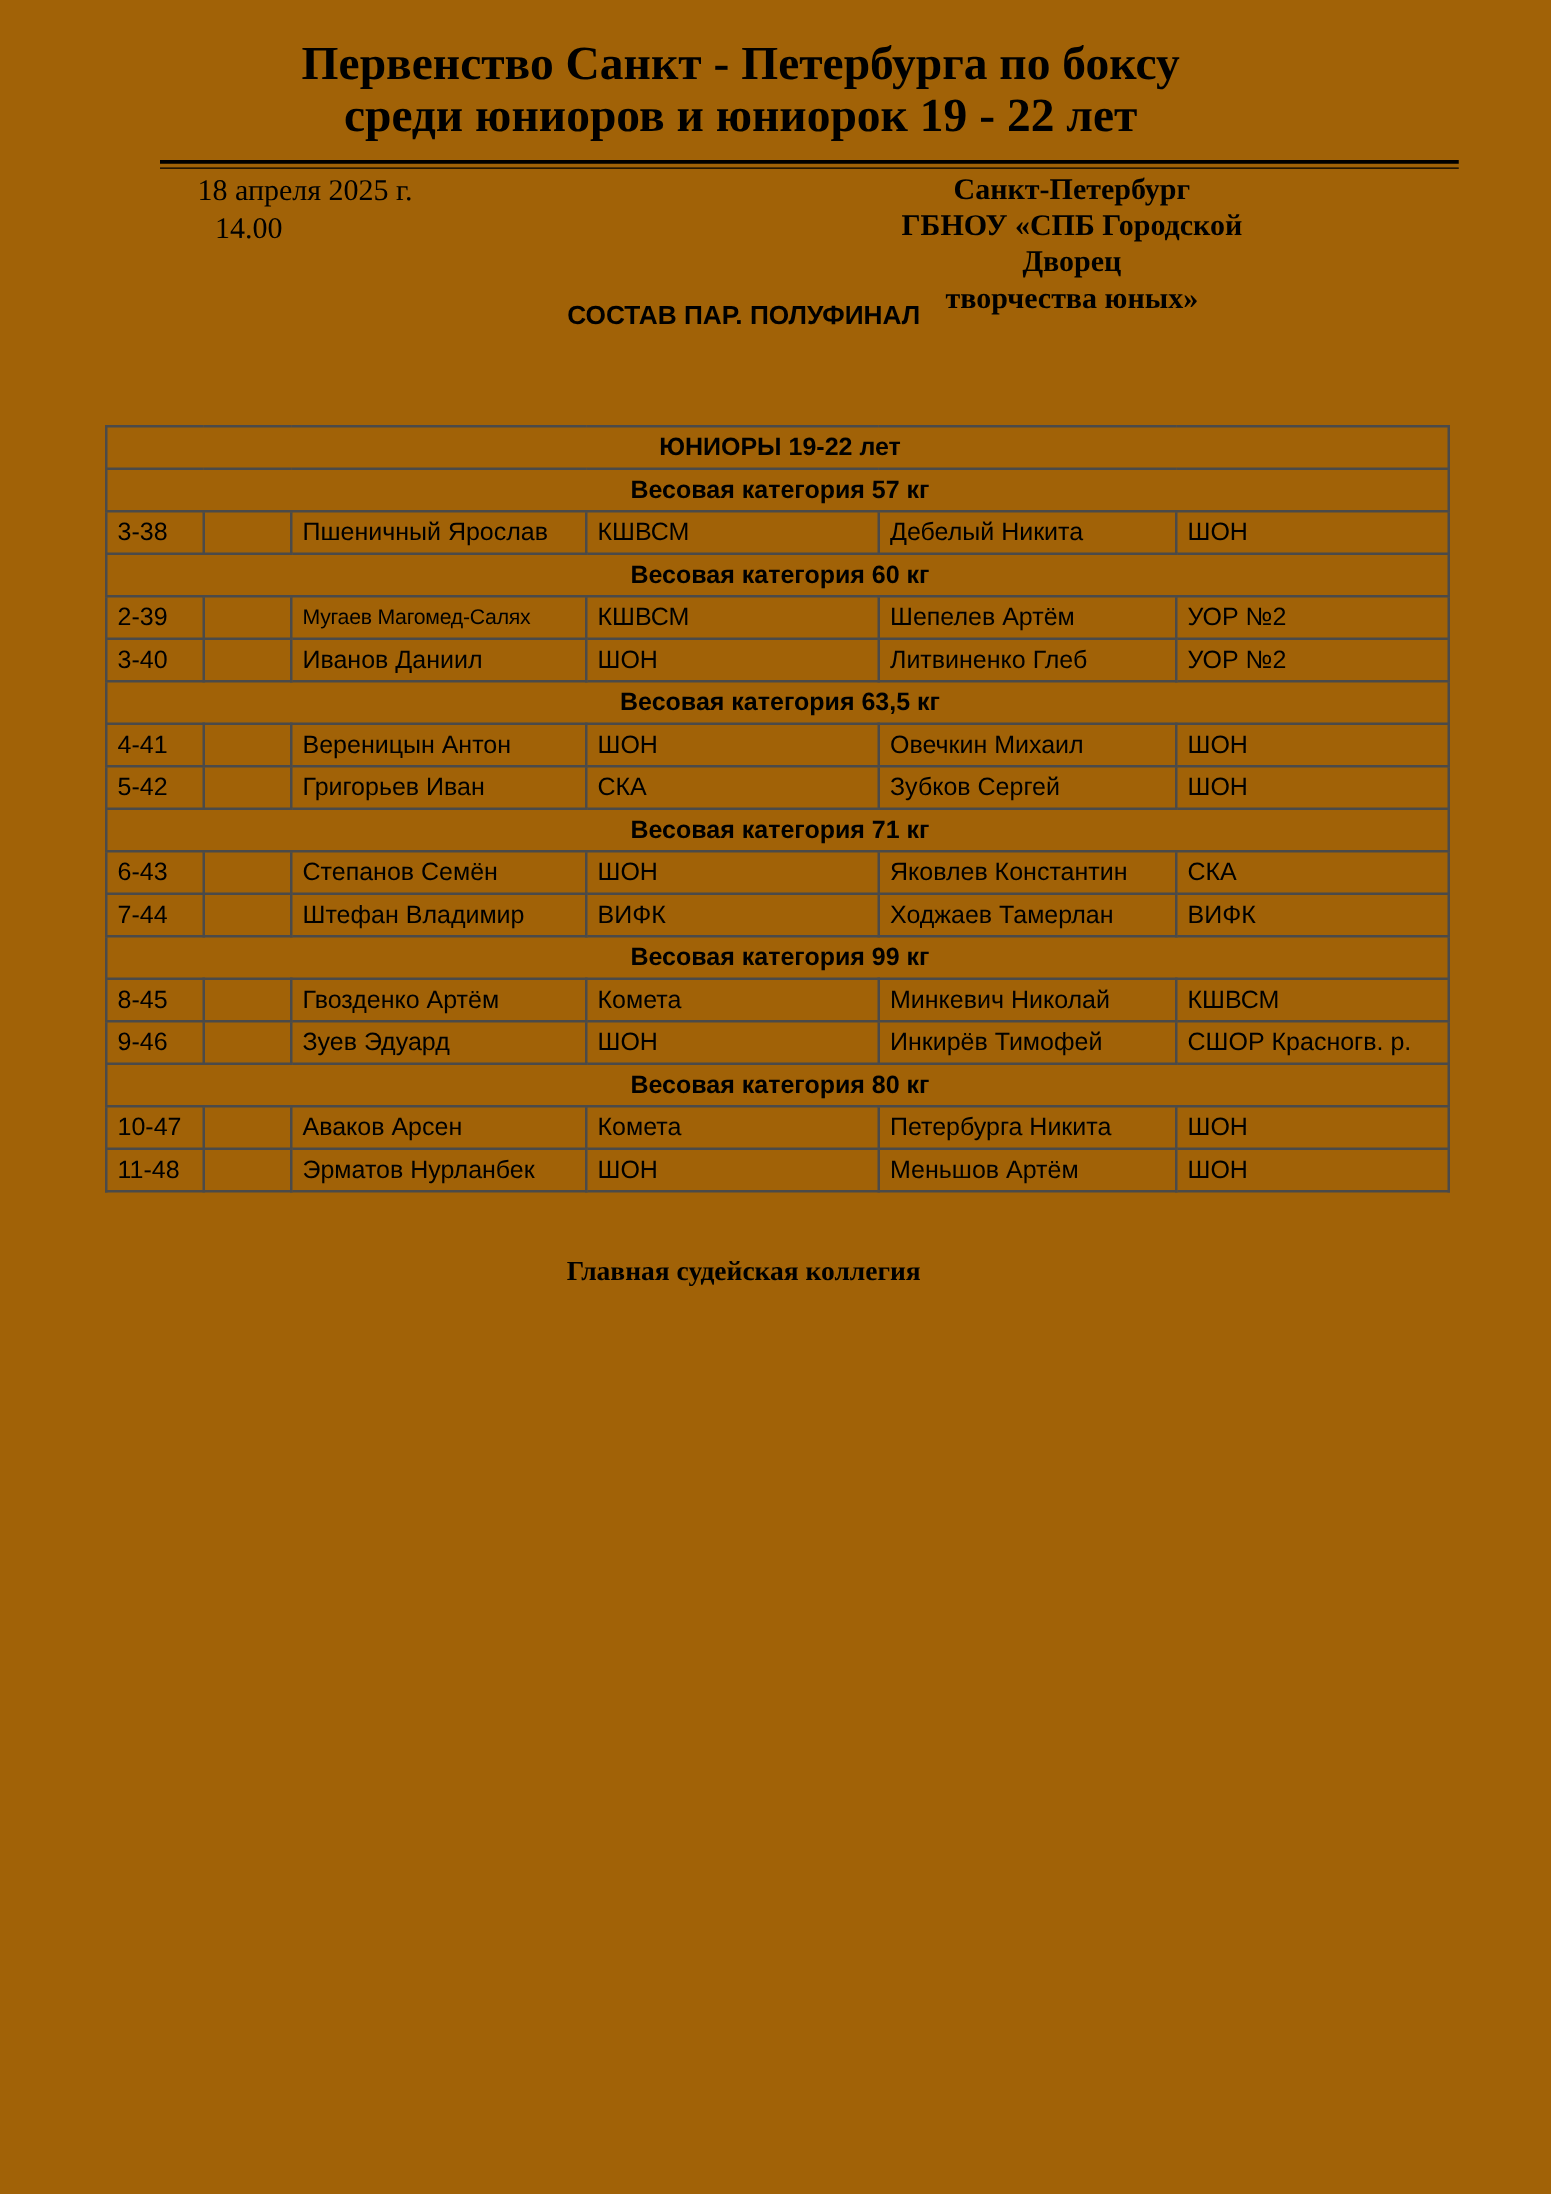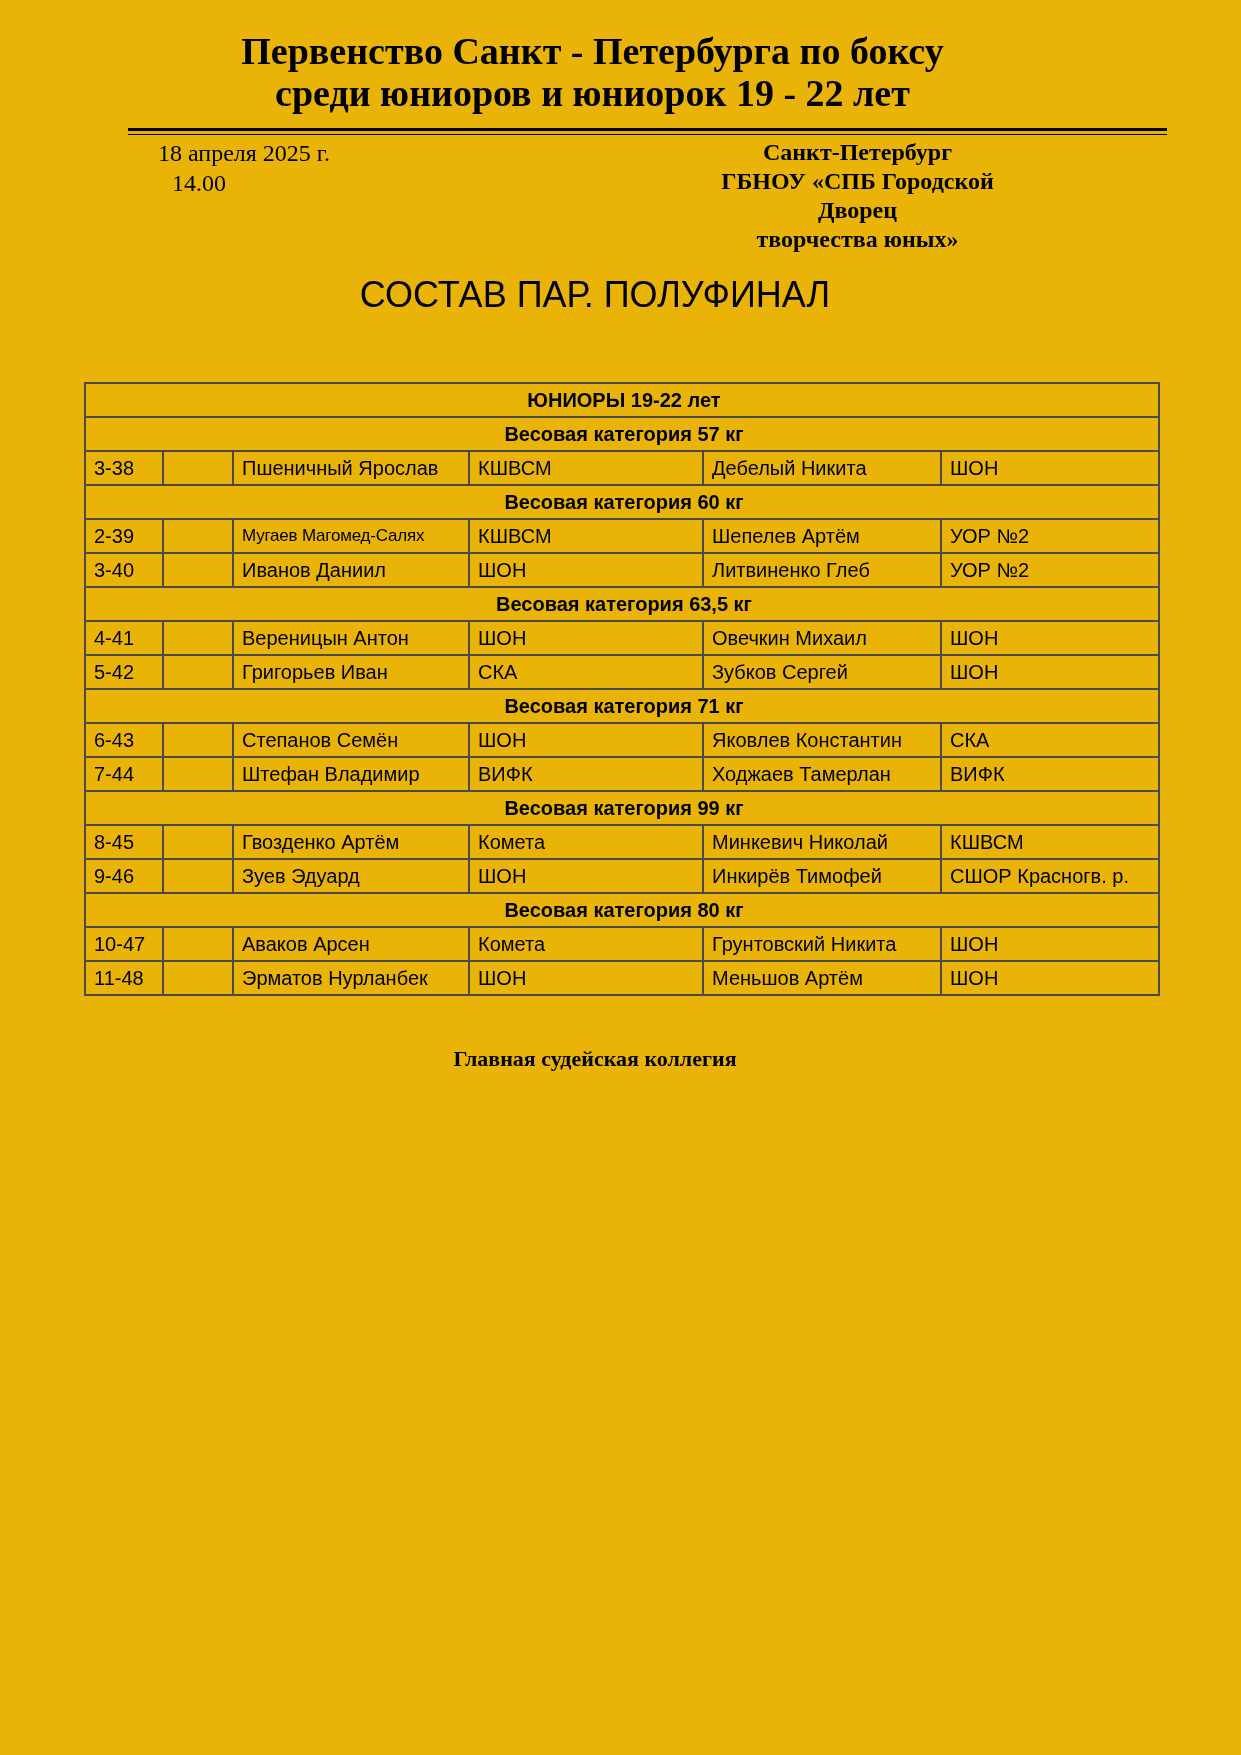--- a/index.html
+++ b/index.html
@@ -5,21 +5,21 @@
   html, body {
     margin: 0;
     padding: 0;
     background: #ffffff;
     color: #000000;
   }
   .page {
     position: relative;
     width: 1241px;
     height: 1755px;
-    background: #eab308;
+    background: #a16207;
     overflow: hidden;
     font-family: "Liberation Serif", serif;
   }
   .doc-title {
     width: 1185px;
     padding-top: 30px;
     text-align: center;
     font-weight: bold;
     font-size: 38px;
     line-height: 42px;
@@ -53,25 +53,24 @@
     left: 687px;
     top: 3px;
     width: 341px;
     text-align: center;
     font-weight: bold;
     font-size: 24px;
     line-height: 29px;
   }
   .main-heading {
     width: 1190px;
-    margin-top: 42px;
     text-align: center;
     font-family: "Liberation Sans", sans-serif;
-    font-weight: normal;
-    font-size: 36px;
+    font-weight: bold;
+    font-size: 21px;
     line-height: 36px;
   }
   table.pairs {
     margin-left: 84px;
     margin-top: 69px;
     width: 1074px;
     border-collapse: collapse;
     table-layout: fixed;
     font-family: Liberation Sans, sans-serif;
     font-size: 20px;
@@ -231,21 +230,21 @@
           <td>СШОР Красногв. р.</td>
         </tr>
         <tr>
           <td colspan="6" class="section-cell">Весовая категория 80 кг</td>
         </tr>
         <tr>
           <td>10-47</td>
           <td></td>
           <td>Аваков Арсен</td>
           <td>Комета</td>
-          <td>Грунтовский Никита</td>
+          <td>Петербурга Никита</td>
           <td>ШОН</td>
         </tr>
         <tr>
           <td>11-48</td>
           <td></td>
           <td>Эрматов Нурланбек</td>
           <td>ШОН</td>
           <td>Меньшов Артём</td>
           <td>ШОН</td>
         </tr>

